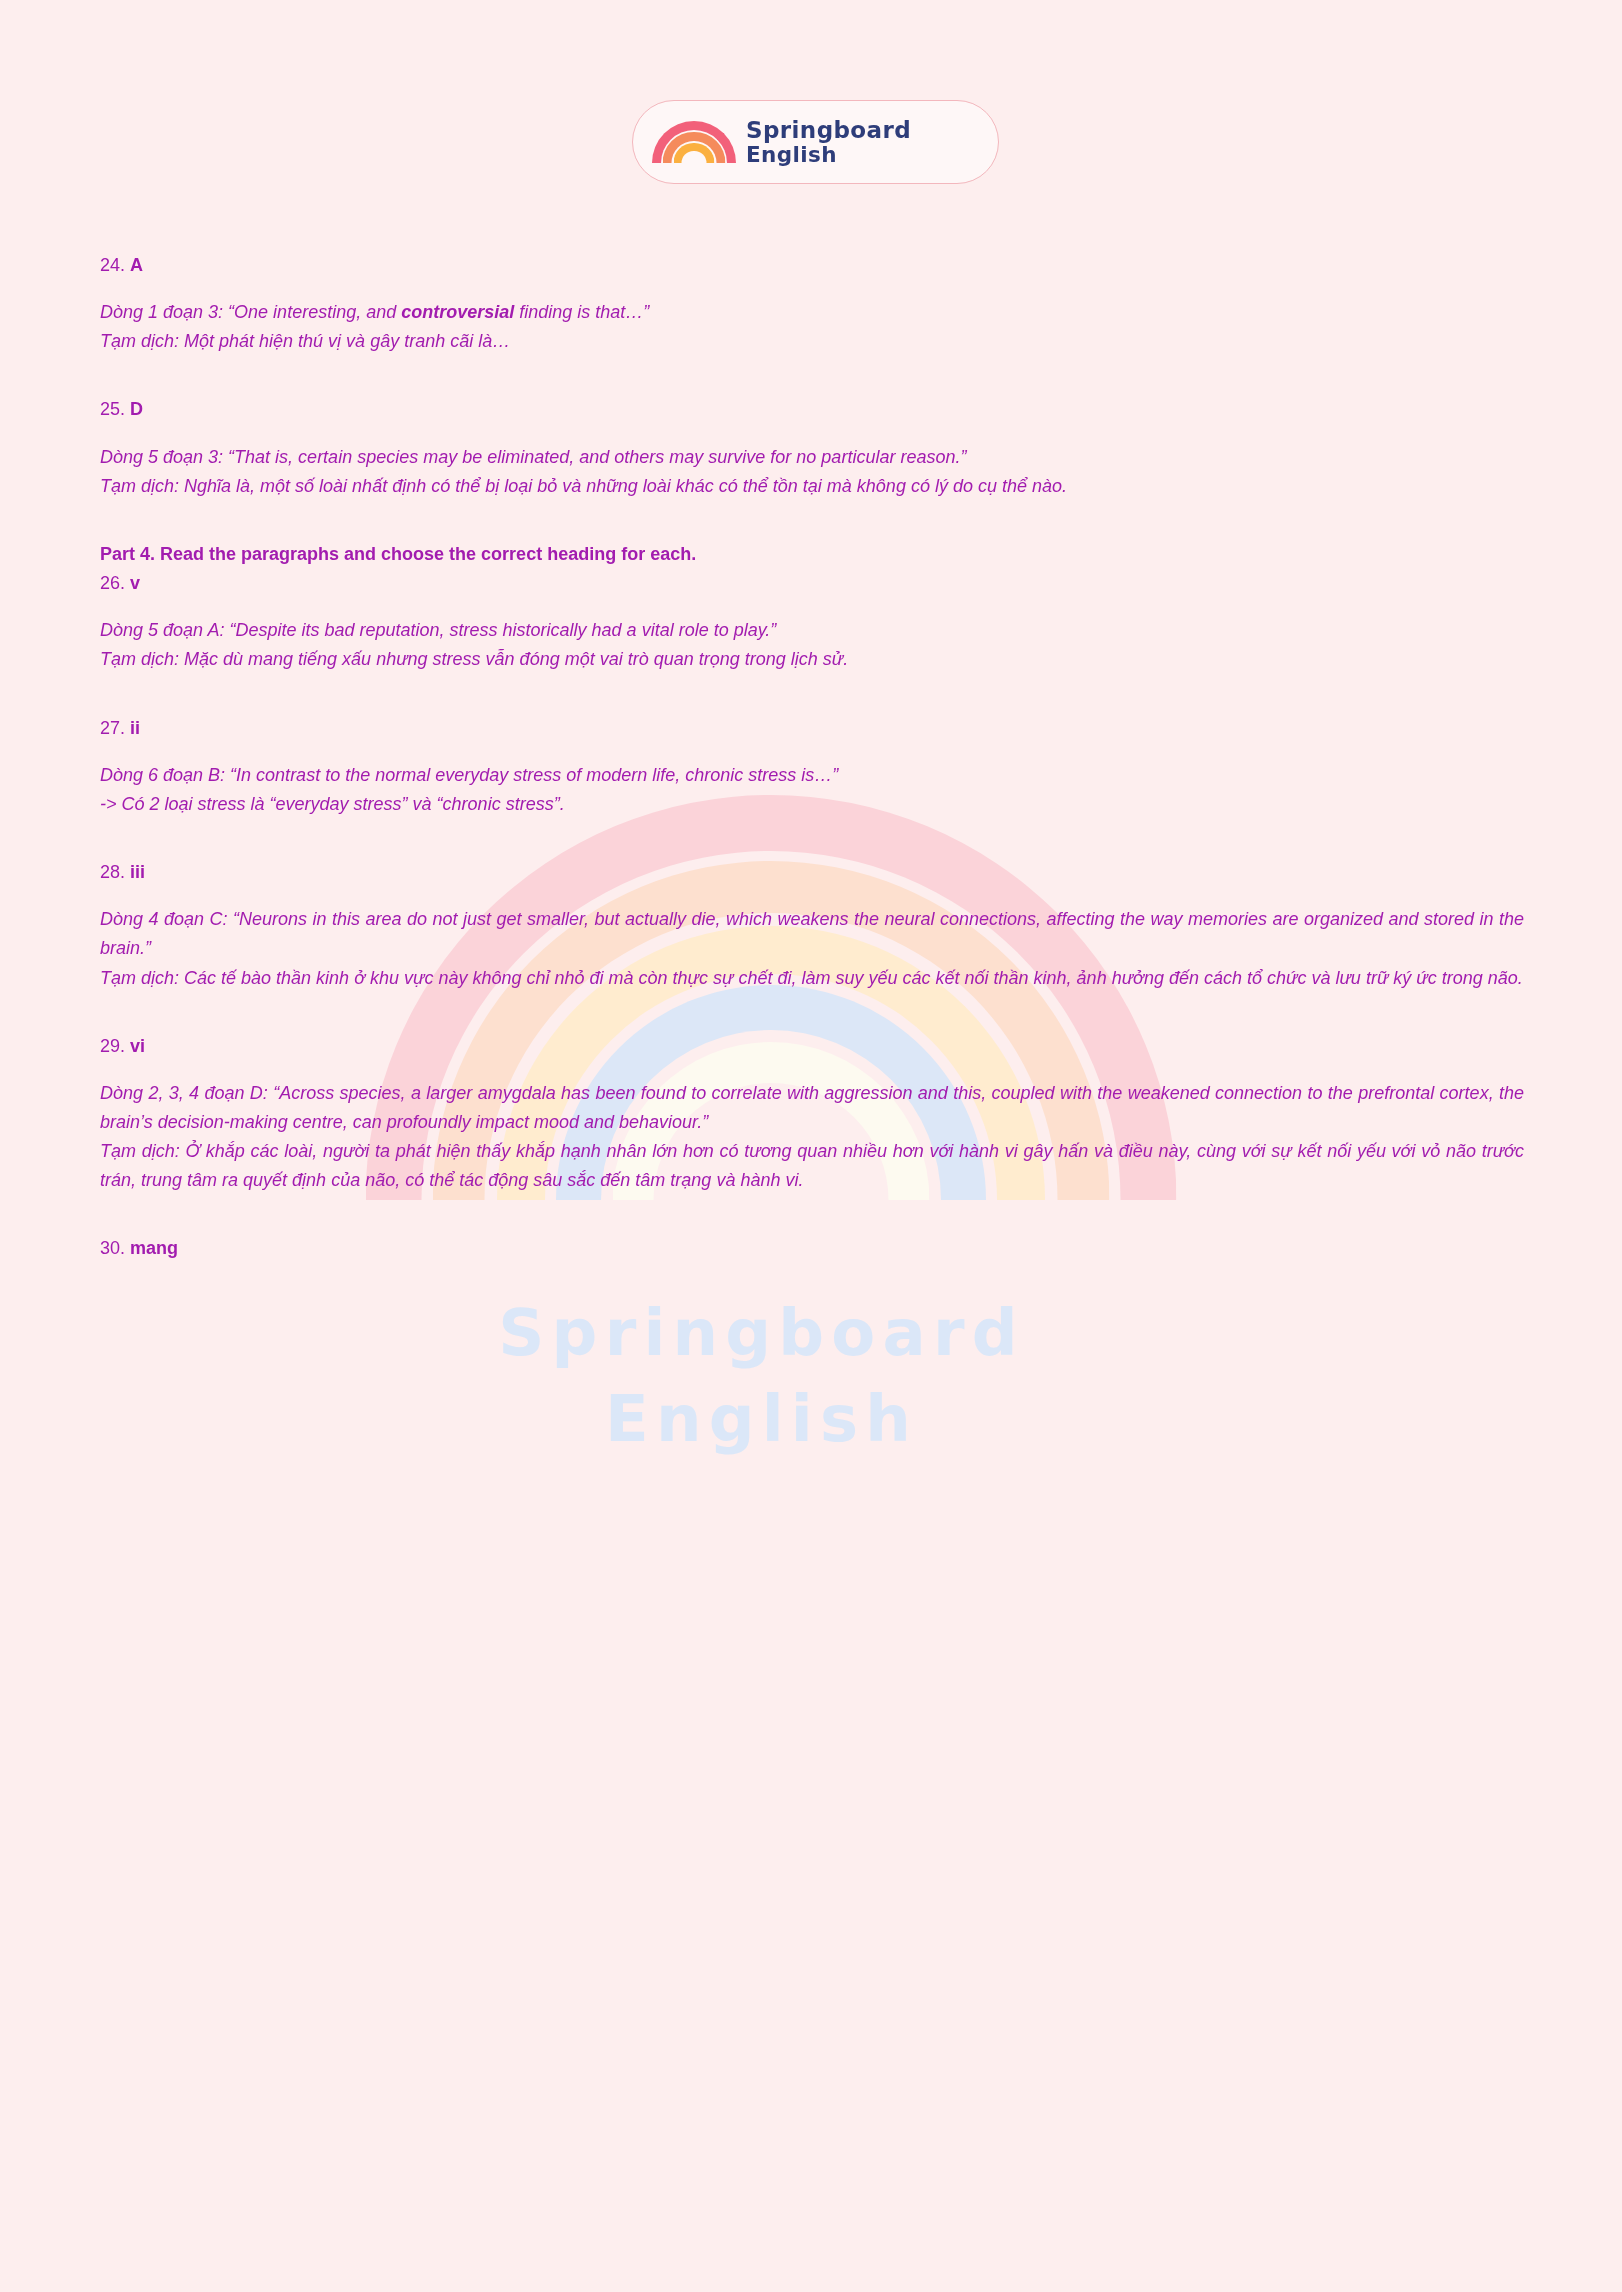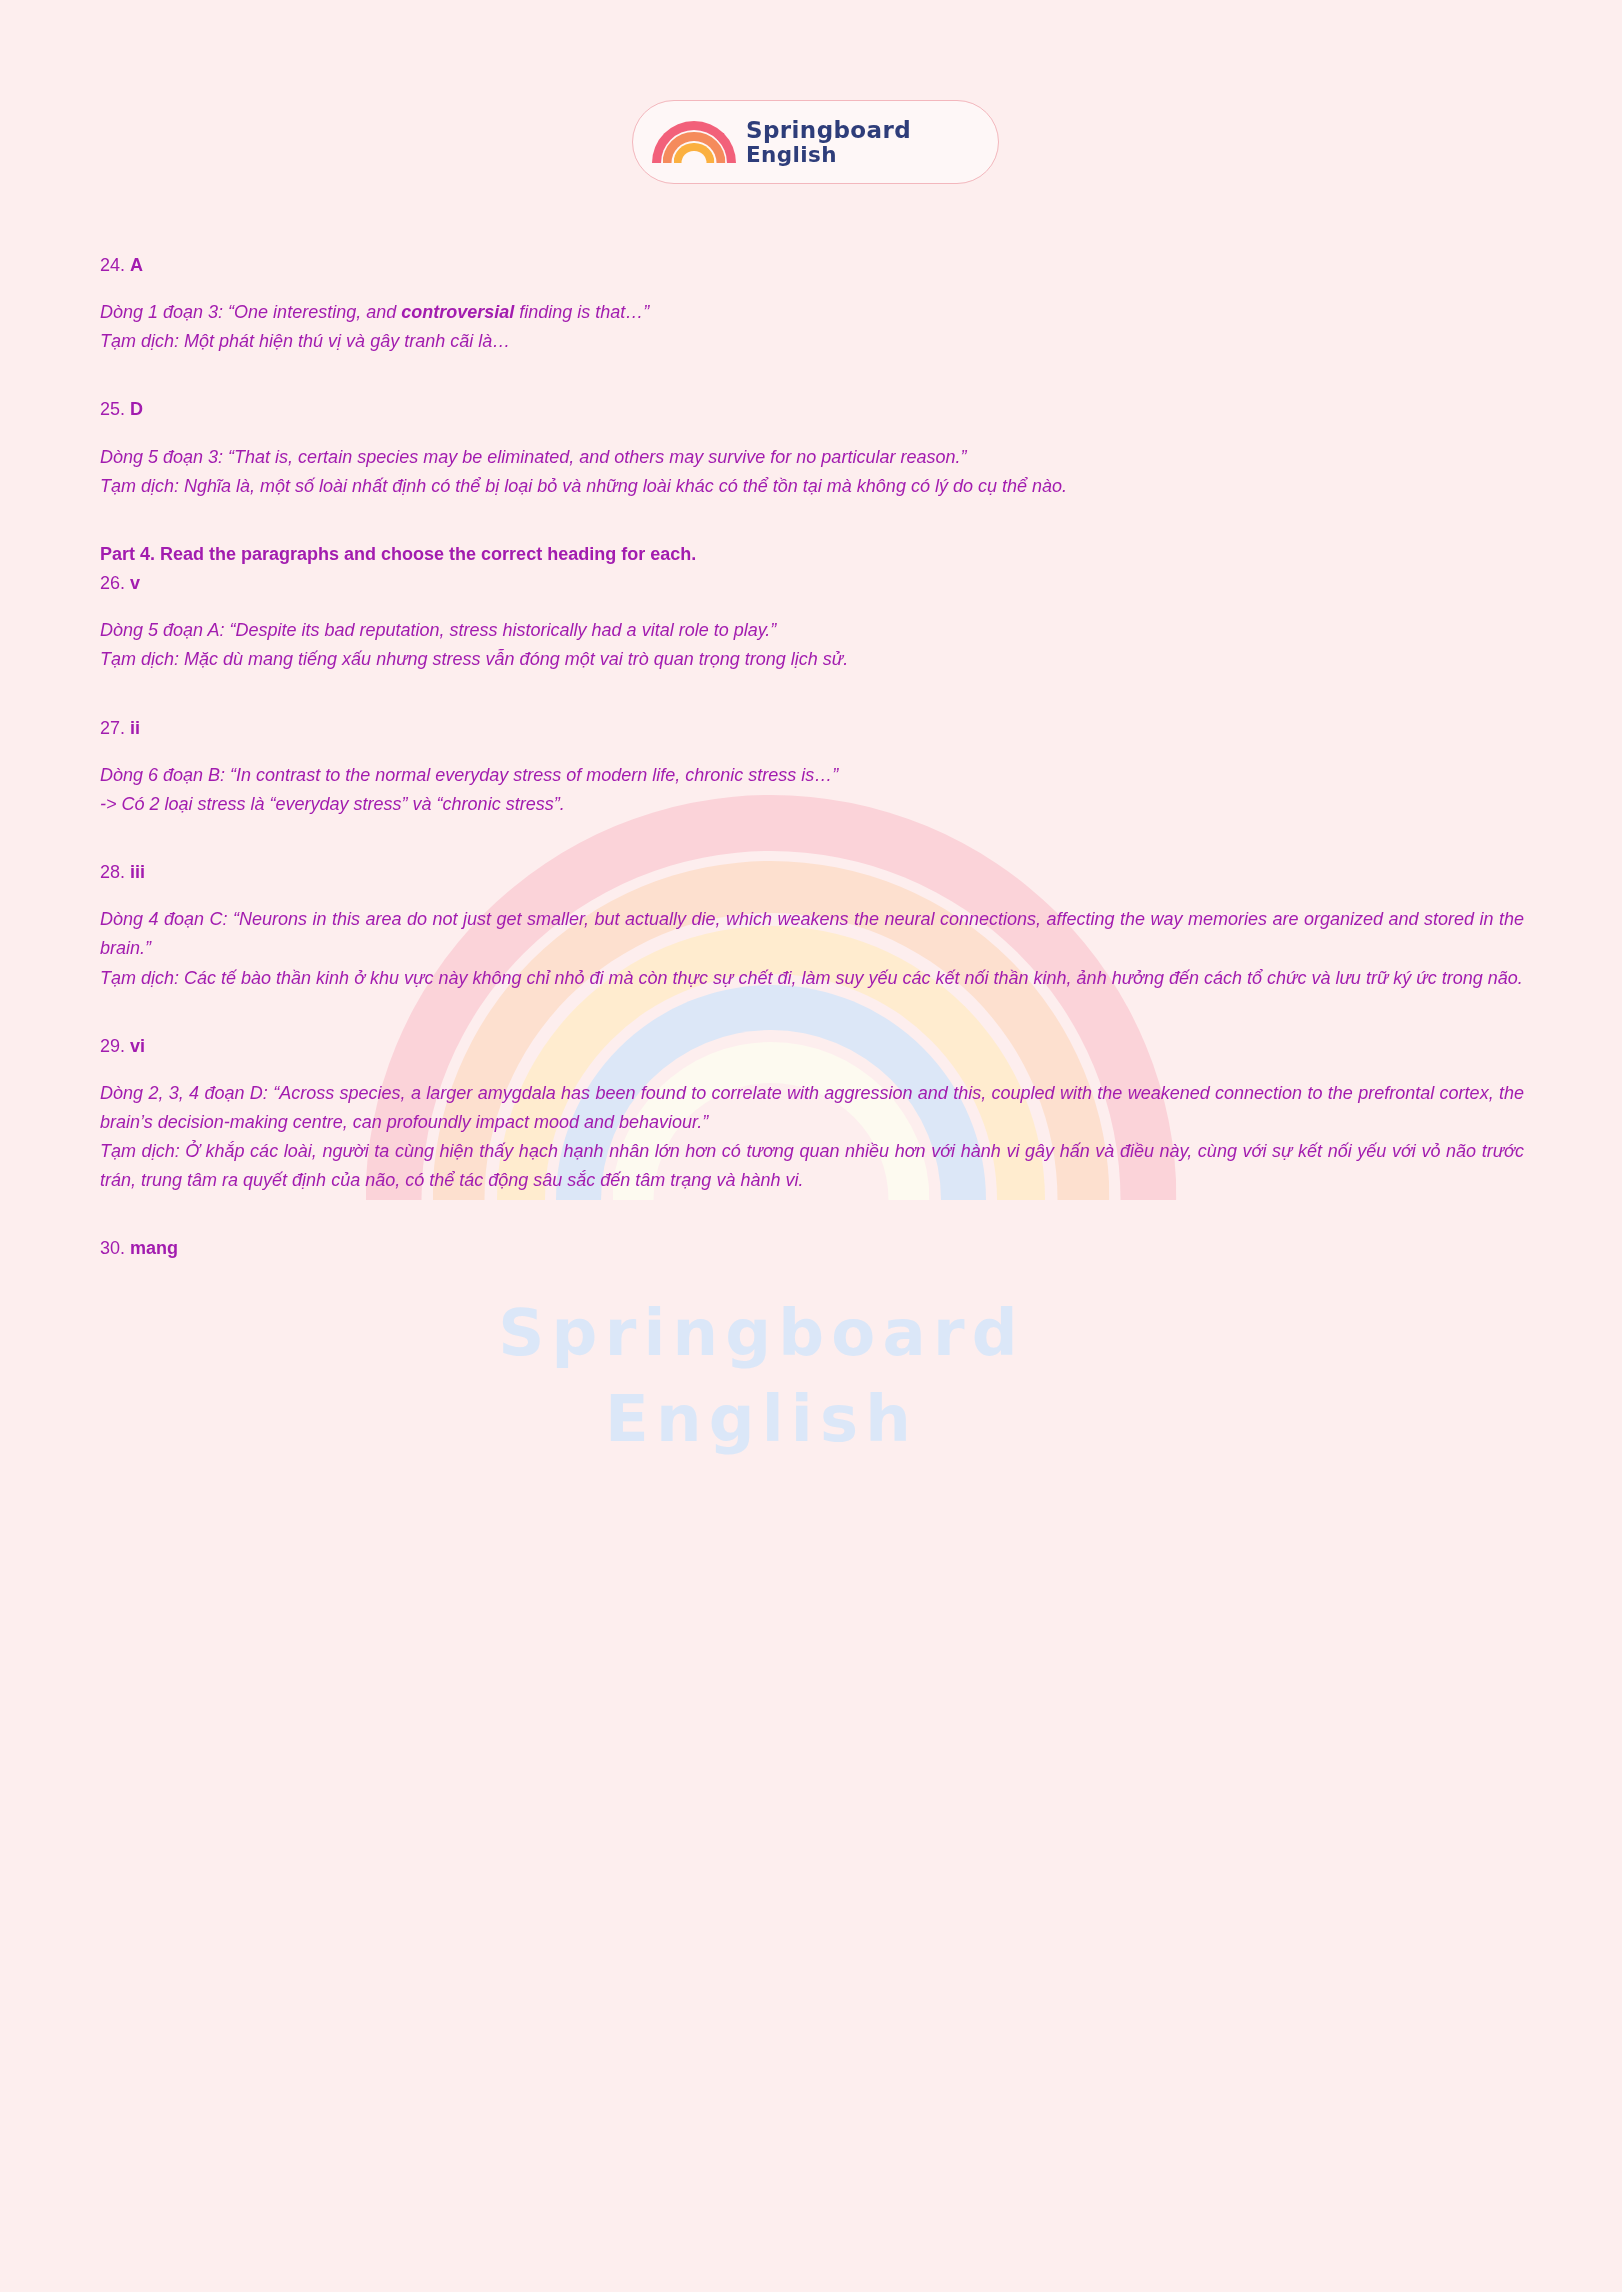--- a/index.html
+++ b/index.html
@@ -220,21 +220,21 @@
   </div>
 
   <div class="spacer"></div>
 
   <div class="block">
     <p class="q-num">
       <span>29.</span>
       <b>vi</b>
     </p>
     <p class="line just">Dòng 2, 3, 4 đoạn D: “Across species, a larger amygdala has been found to correlate with aggression and this, coupled with the weakened connection to the prefrontal cortex, the brain’s decision-making centre, can profoundly impact mood and behaviour.”</p>
-    <p class="line just">Tạm dịch: Ở khắp các loài, người ta cùng hiện thấy hạch hạnh nhân lớn hơn có tương quan nhiều hơn với hành vi gây hấn và điều này, cùng với sự kết nối yếu với vỏ não trước trán, trung tâm ra quyết định của não, có thể tác động sâu sắc đến tâm trạng và hành vi.</p>
+    <p class="line just">Tạm dịch: Ở khắp các loài, người ta phát hiện thấy khắp hạnh nhân lớn hơn có tương quan nhiều hơn với hành vi gây hấn và điều này, cùng với sự kết nối yếu với vỏ não trước trán, trung tâm ra quyết định của não, có thể tác động sâu sắc đến tâm trạng và hành vi.</p>
   </div>
 
   <div class="spacer"></div>
 
   <div class="block">
     <p class="q-num">
       <span>30.</span>
       <b>mang</b>
     </p>
   </div>

